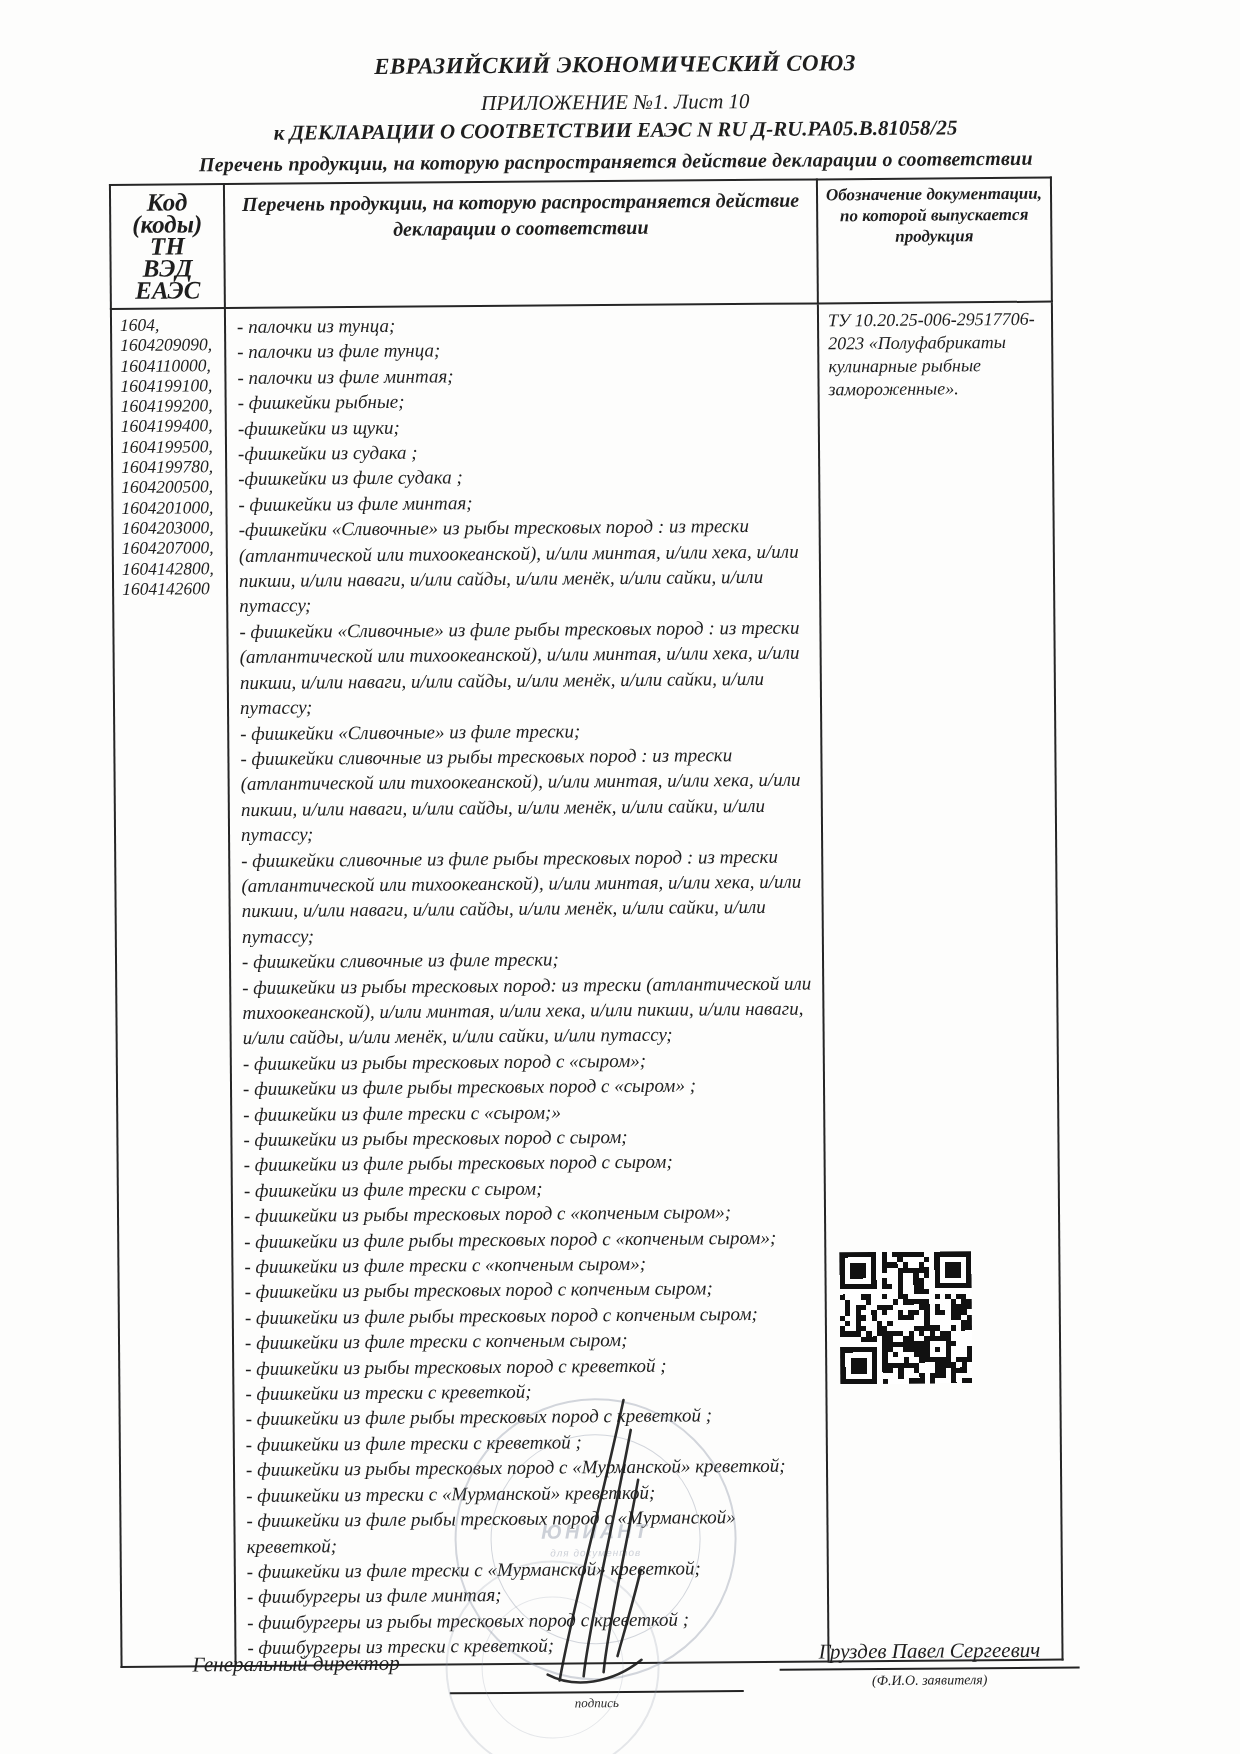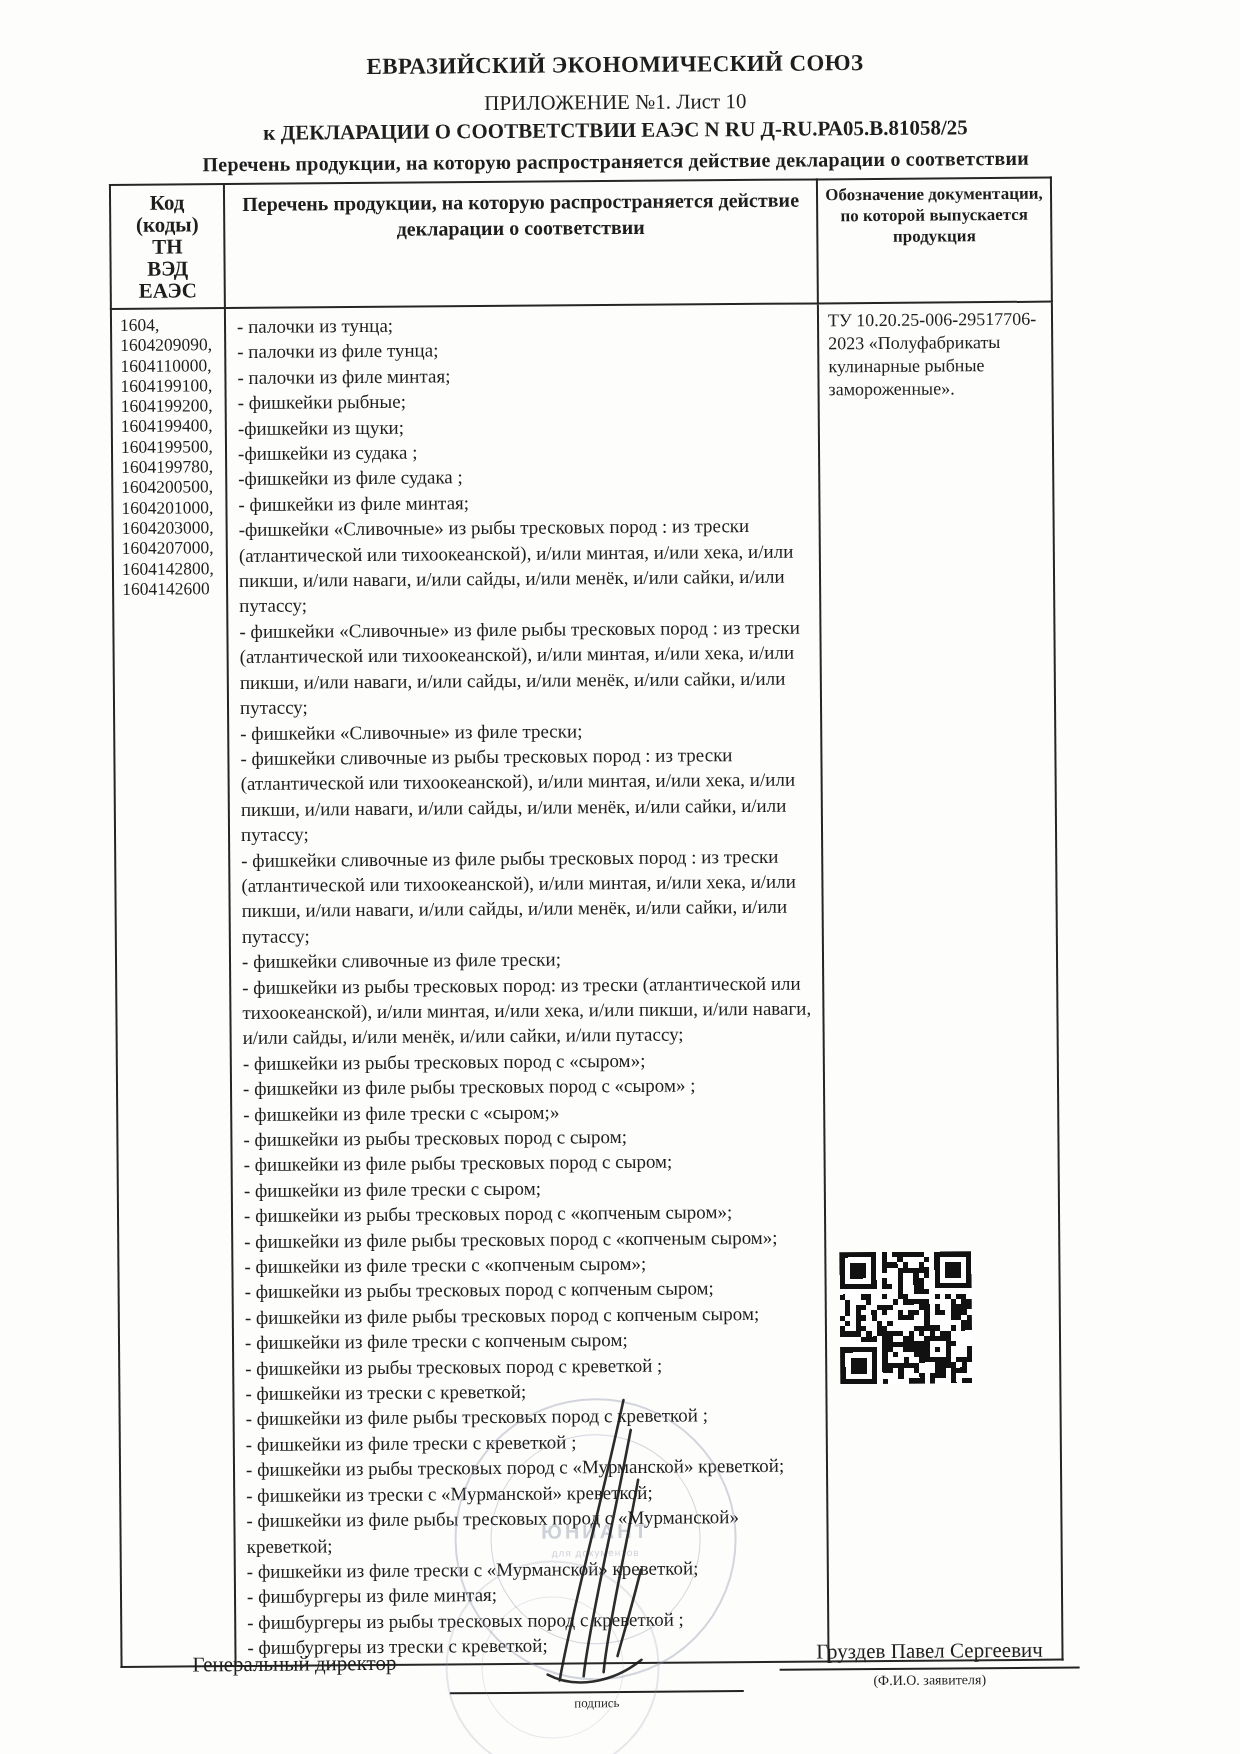--- a/index.html
+++ b/index.html
@@ -1,32 +1,32 @@
 <!DOCTYPE html>
 <html><head>
 <meta charset="utf-8">
 <style>
   html,body{margin:0;padding:0;background:#e8e8e8;}
   .page{position:relative;width:1240px;height:1754px;background:#fdfdfc;margin:0 auto;
-        overflow:hidden;font-family:"Liberation Serif",serif;color:#1e1e1e;}
+        overflow:hidden;font-family:"Liberation Serif",serif;color:#1e1e1e;font-style:italic;}
   .sheet{position:absolute;inset:0;transform:rotate(-0.45deg);transform-origin:50% 40%;}
 
   
   .hdr{position:absolute;top:52px;left:0;width:100%;text-align:center;}
   .hdr .t1{font-size:23px;font-weight:bold;letter-spacing:.4px;}
   .hdr .t2{font-size:21px;margin-top:12px;}
   .hdr .t3{font-size:21px;font-weight:bold;margin-top:3px;}
   .hdr .t4{font-size:20px;font-weight:bold;margin-top:7px;letter-spacing:.2px;}
 
   
   table.doc{position:absolute;left:113px;top:180px;width:941px;border-collapse:collapse;
             table-layout:fixed;}
   table.doc col.c1{width:114px;} table.doc col.c2{width:593px;} table.doc col.c3{width:234px;}
   table.doc th,table.doc td{border:2px solid #262626;vertical-align:top;}
-  th.h-codes{font-size:21px;line-height:22px;font-weight:bold;text-align:center;padding:6px 18px;}
+  th.h-codes{font-size:25px;line-height:22px;font-weight:bold;text-align:center;padding:6px 18px;}
   th.h-prod{font-size:20px;line-height:26px;font-weight:bold;text-align:center;padding:6px 14px;}
   th.h-doc{font-size:17px;line-height:21px;font-weight:bold;text-align:center;padding:4px 6px;}
   td.codes-cell{padding:5px 4px 4px 8px;}
   .code-line{font-size:17.5px;line-height:20.3px;white-space:nowrap;}
   td.products-cell{padding:5px 6px 4px 11px;}
   .product-line{font-size:19px;line-height:25.4px;}
   td.doc-cell{padding:5px 6px 4px 9px;position:relative;}
   .doc-ref{font-size:18px;line-height:23px;}
   .qr{position:absolute;left:13px;top:948px;width:132px;height:132px;}
 

